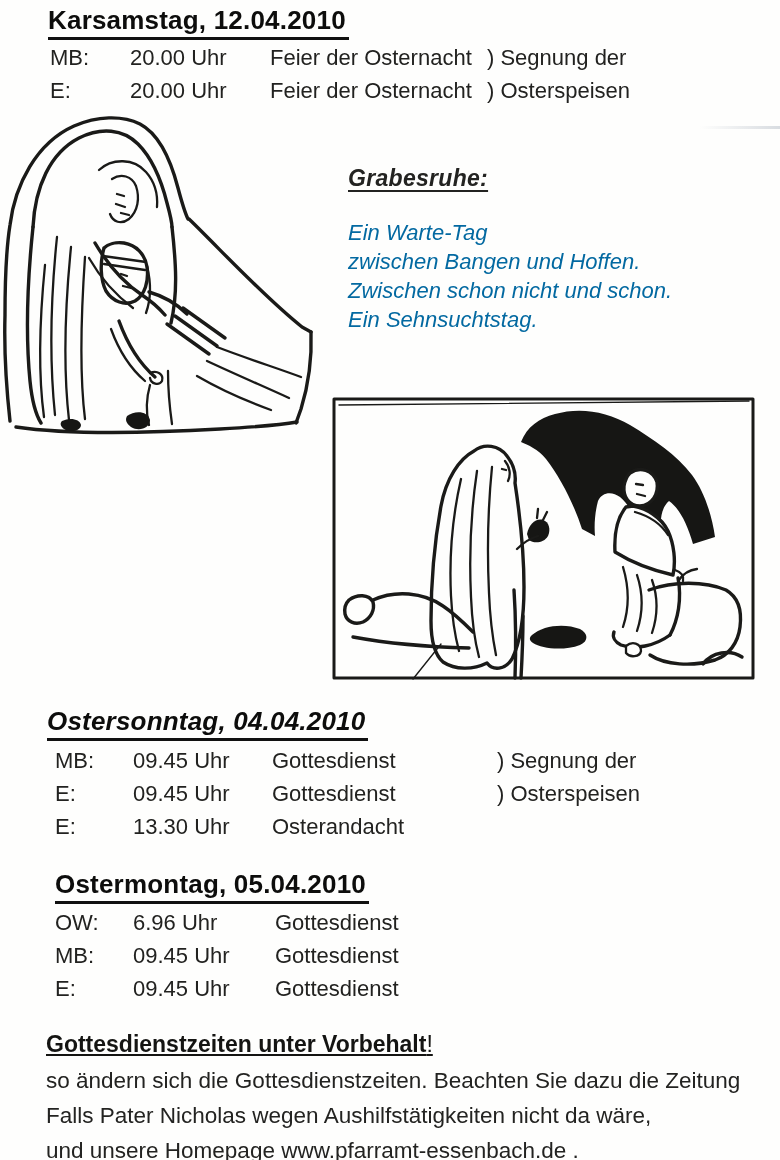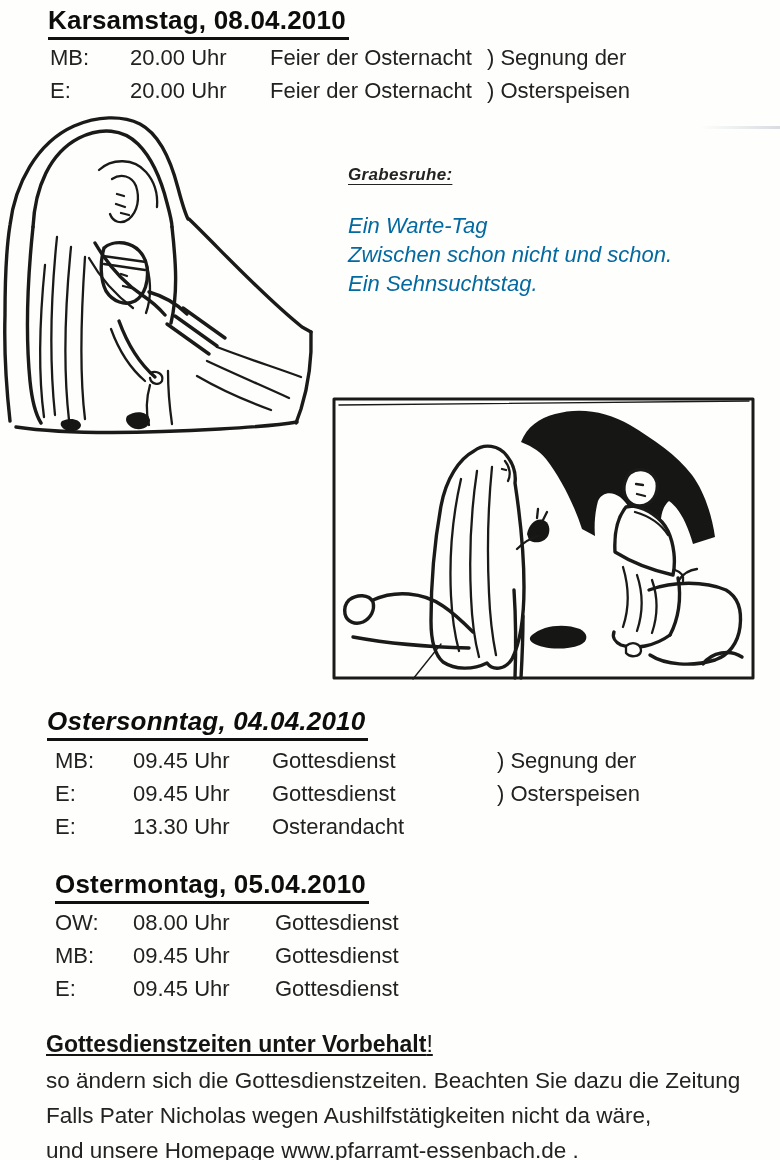--- a/index.html
+++ b/index.html
@@ -20,21 +20,21 @@
 
   
   .rows{display:grid;font-size:22px;line-height:33px;color:#222220;white-space:nowrap;}
   .rows.cols-a{grid-template-columns:80px 140px 217px auto;}
   .rows.cols-b{grid-template-columns:78px 139px 225px auto;}
   .rows.cols-c{grid-template-columns:78px 142px auto;}
   .rows span{display:block;}
 
   
   .poem-heading{
-    font-size:17px;font-style:italic;font-weight:600;
+    font-size:23px;font-style:italic;font-weight:600;
     text-decoration:underline;text-underline-offset:4px;
     color:#232321;letter-spacing:.3px;
   }
   .poem-lines{margin-top:26px;font-size:22px;font-style:italic;line-height:29px;color:#0369a1;white-space:nowrap;}
 
   
   .note-title{font-size:23px;color:#141412;white-space:nowrap;text-decoration:underline;}
   .note-title b{font-weight:700;}
   .note-lines{margin-top:5px;font-size:22.5px;line-height:35px;color:#232321;white-space:nowrap;}
   .note-link{text-decoration:underline;text-underline-offset:4px;}
@@ -49,21 +49,21 @@
   
   .artifact{
     left:700px;top:126px;width:80px;height:3px;
     background:linear-gradient(to right, rgba(190,197,205,0), rgba(178,186,196,.5));
   }
 </style>
 </head>
 <body>
 
 <div class="abs" style="left:48px;top:5px;">
-  <span class="day-heading">Karsamstag, 08.04.2010</span>
+  <span class="day-heading">Karsamstag, 12.04.2010</span>
 </div>
 <div class="abs rows cols-a" style="left:50px;top:41px;">
   <span>MB:</span>
   <span>20.00 Uhr</span>
   <span>Feier der Osternacht</span>
   <span>) Segnung der</span>
   <span>E:</span>
   <span>20.00 Uhr</span>
   <span>Feier der Osternacht</span>
   <span>) Osterspeisen</span>
@@ -111,20 +111,21 @@
   <path class="stroke w2" d="M 150,270 C 146,284 146,298 149,310 M 168,256 C 168,276 170,295 172,309"></path>
 
   <path class="inkfill" d="M 127,301 C 135,295 148,296 150,305 C 150,313 139,317 131,312 C 126,308 125,305 127,301 Z"></path>
   <path class="inkfill" d="M 62,306 C 70,302 80,304 81,310 C 81,316 70,318 64,314 C 60,311 60,308 62,306 Z"></path>
 </svg>
 
 <div class="abs" style="left:348px;top:165px;">
   <div class="poem-heading">Grabesruhe:</div>
   <div class="poem-lines">
     <div>Ein Warte-Tag</div>
+    <div>zwischen Bangen und Hoffen.</div>
     <div>Zwischen schon nicht und schon.</div>
     <div>Ein Sehnsuchtstag.</div>
   </div>
 </div>
 
 <svg class="abs drawing" style="left:331px;top:394px;" width="425" height="289" viewBox="0 0 425 289">
   <rect x="3" y="5" width="419" height="279" class="stroke" stroke-width="3"></rect>
   <path class="stroke w1" d="M 8,11 L 418,7"></path>
 
   <path class="inkfill" d="M 190,48 C 196,33 208,24 224,20 C 248,13 276,17 299,31 C 322,45 346,61 361,81 C 373,97 381,121 384,143 L 362,150 C 356,129 348,114 338,107 C 332,112 329,122 330,133 L 332,150 L 315,158 C 309,130 299,111 289,103 C 281,97 271,98 267,107 C 264,118 263,131 264,142 L 251,135 C 243,110 229,83 215,65 C 207,55 197,51 190,48 Z"></path>
@@ -177,21 +178,21 @@
   <span>13.30 Uhr</span>
   <span>Osterandacht</span>
   <span></span>
 </div>
 
 <div class="abs" style="left:55px;top:869px;">
   <span class="day-heading">Ostermontag, 05.04.2010</span>
 </div>
 <div class="abs rows cols-c" style="left:55px;top:906px;">
   <span>OW:</span>
-  <span>08.00 Uhr</span>
+  <span>6.96 Uhr</span>
   <span>Gottesdienst</span>
   <span>MB:</span>
   <span>09.45 Uhr</span>
   <span>Gottesdienst</span>
   <span>E:</span>
   <span>09.45 Uhr</span>
   <span>Gottesdienst</span>
 </div>
 
 <div class="abs" style="left:46px;top:1031px;">

